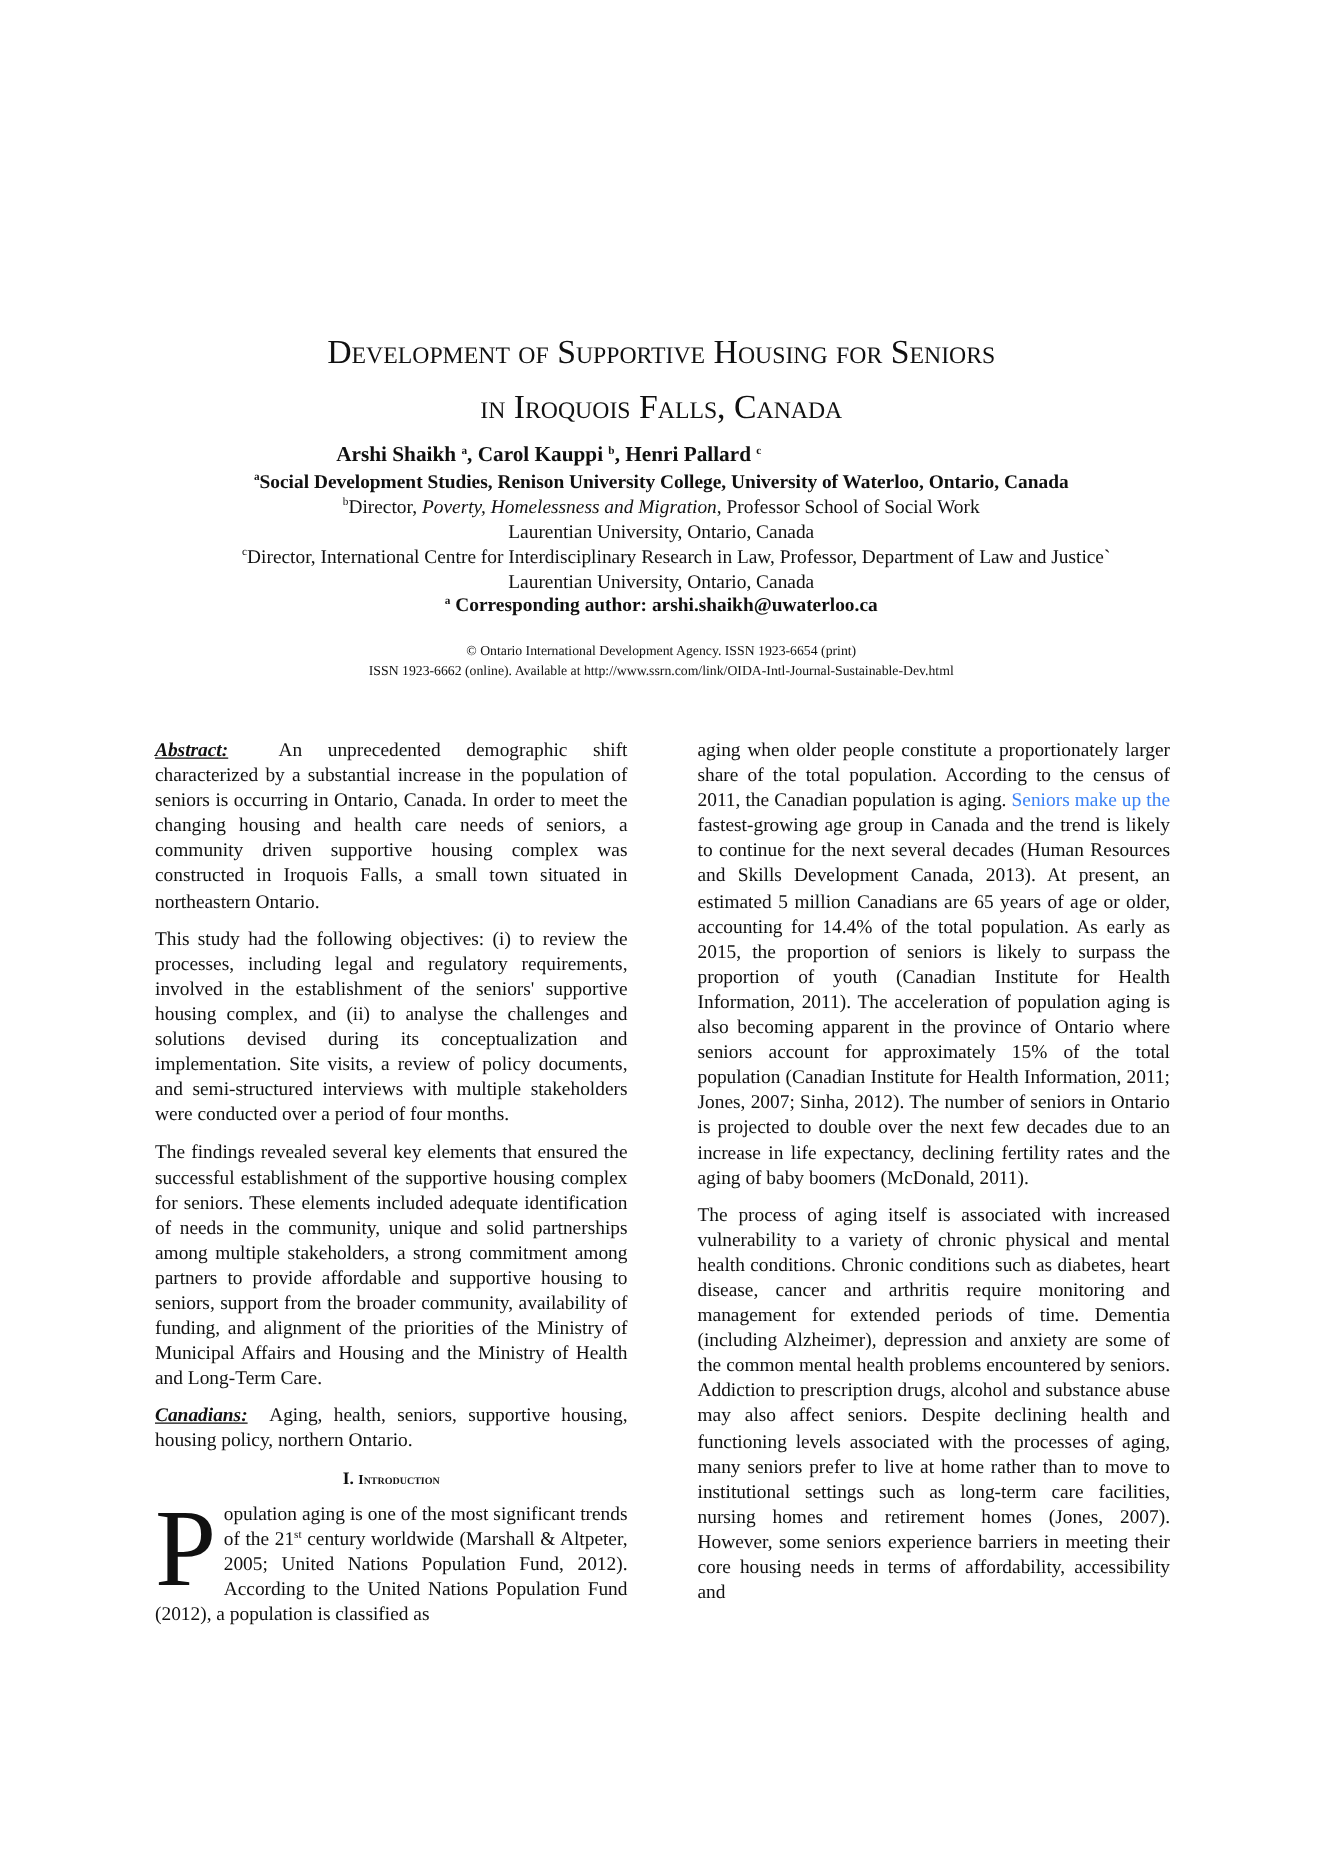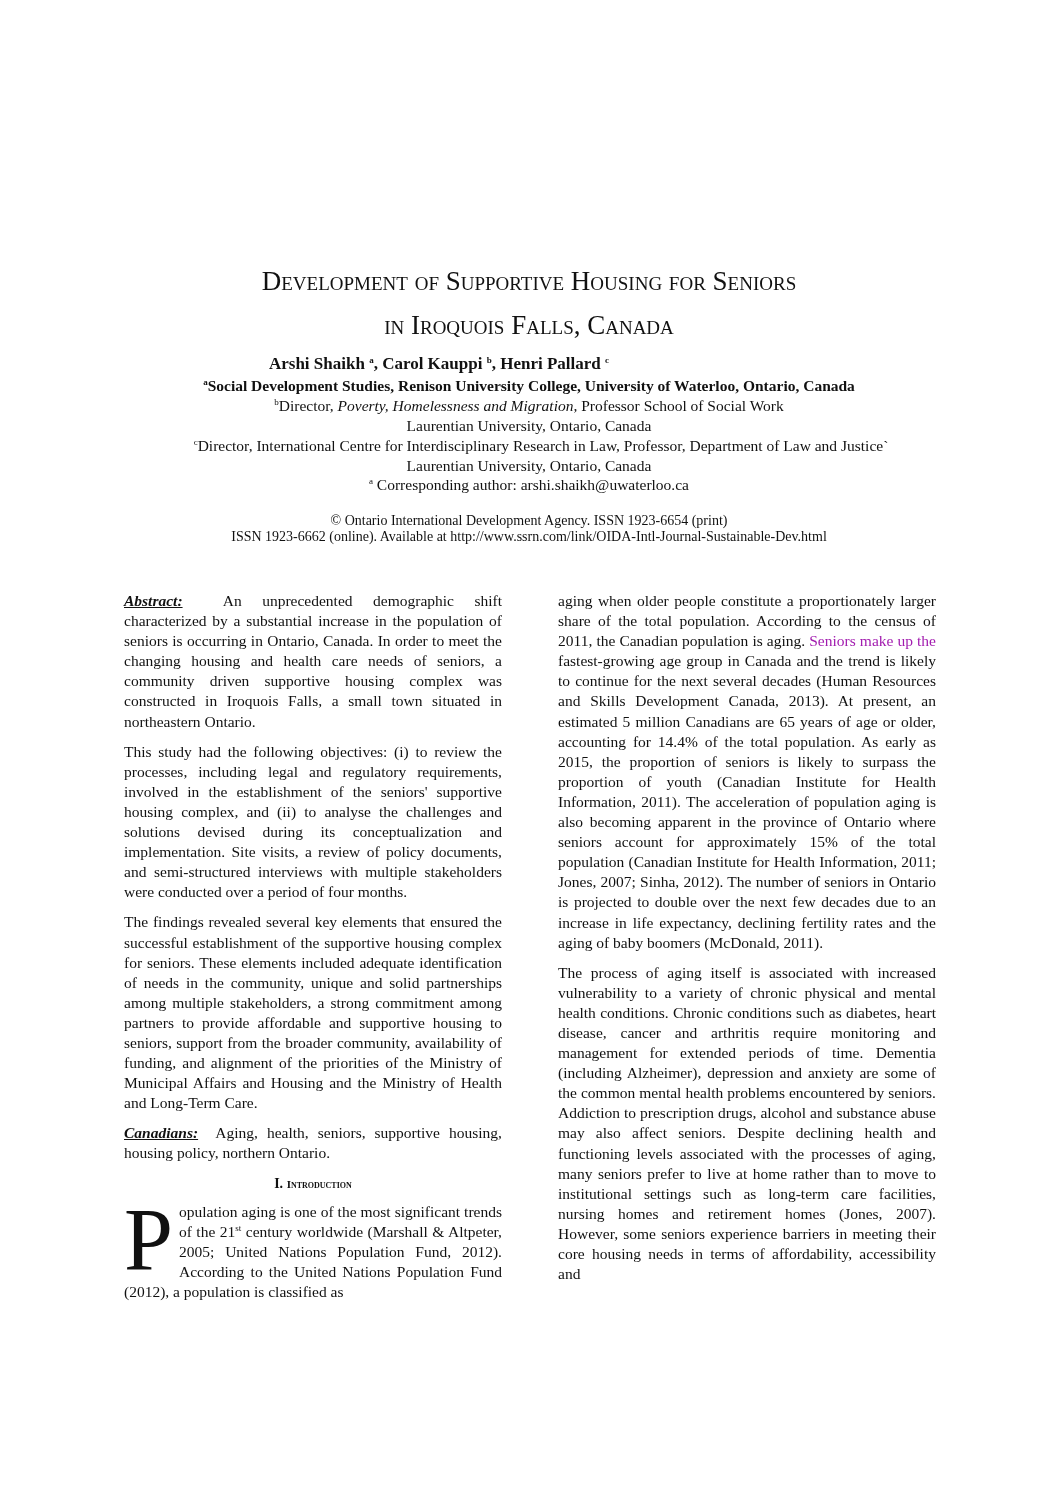--- a/index.html
+++ b/index.html
@@ -9,32 +9,32 @@
              font-weight: normal; font-size: 27px; line-height: 34px; letter-spacing: 0; }
     .title .sc { font-variant: small-caps; }
     .t1 { top: 264px; }
     .t2 { top: 292px; margin-top: 16px; }
     .authors { position: absolute; top: 353px; left: 0; width: 878px; text-align: center;
                font-weight: bold; font-size: 17px; line-height: 22px; }
     .aff { position: absolute; left: 0; width: 1058px; text-align: center;
            font-size: 15.5px; line-height: 20px; }
     .aff sup, .authors sup { font-size: 9px; vertical-align: 6px; line-height: 0; }
     .a1 { top: 376px; font-weight: bold; } .a2 { top: 396px; } .a3 { top: 416px; }
-    .a4 { top: 436px; padding-left: 12px; } .a5 { top: 456px; } .a6 { top: 475px; }
+    .a4 { top: 436px; padding-left: 12px; } .a5 { top: 456px; } .a6 { top: 475px; font-weight: bold; }
     .copy { position: absolute; left: 0; width: 1058px; text-align: center;
-            font-size: 14px; line-height: 16px; }
+            font-size: 11px; line-height: 16px; }
     .c1 { top: 513px; } .c2 { top: 529px; }
 
     .col { position: absolute; width: 378px; font-size: 15.5px; line-height: 20.1px;
            text-align: justify; hyphens: none; }
     .colL { left: 124px; top: 591px; }
     .colR { left: 558px; top: 591px; }
     .col p { margin: 0 0 10px 0; }
     .lbl { font-weight: bold; font-style: italic; text-decoration: underline; }
-    .hl { color: #a21caf; }
+    .hl { color: #3b82f6; }
     .sec { text-align: center; font-weight: bold; font-size: 14px; margin: 6px 0 8px 0; }
     .sec .sc { font-variant: small-caps; font-size: 11px; }
     .drop { float: left; font-size: 88px; line-height: 72px; margin: 2px 6px 0 0;
             font-family: "Liberation Serif", serif; }
     sup.st { font-size: 9px; vertical-align: 6px; line-height: 0; }
   </style>
 </head>
 <body>
 
 <div class="title t1"><span class="sc">Development of Supportive Housing for Seniors</span></div>

